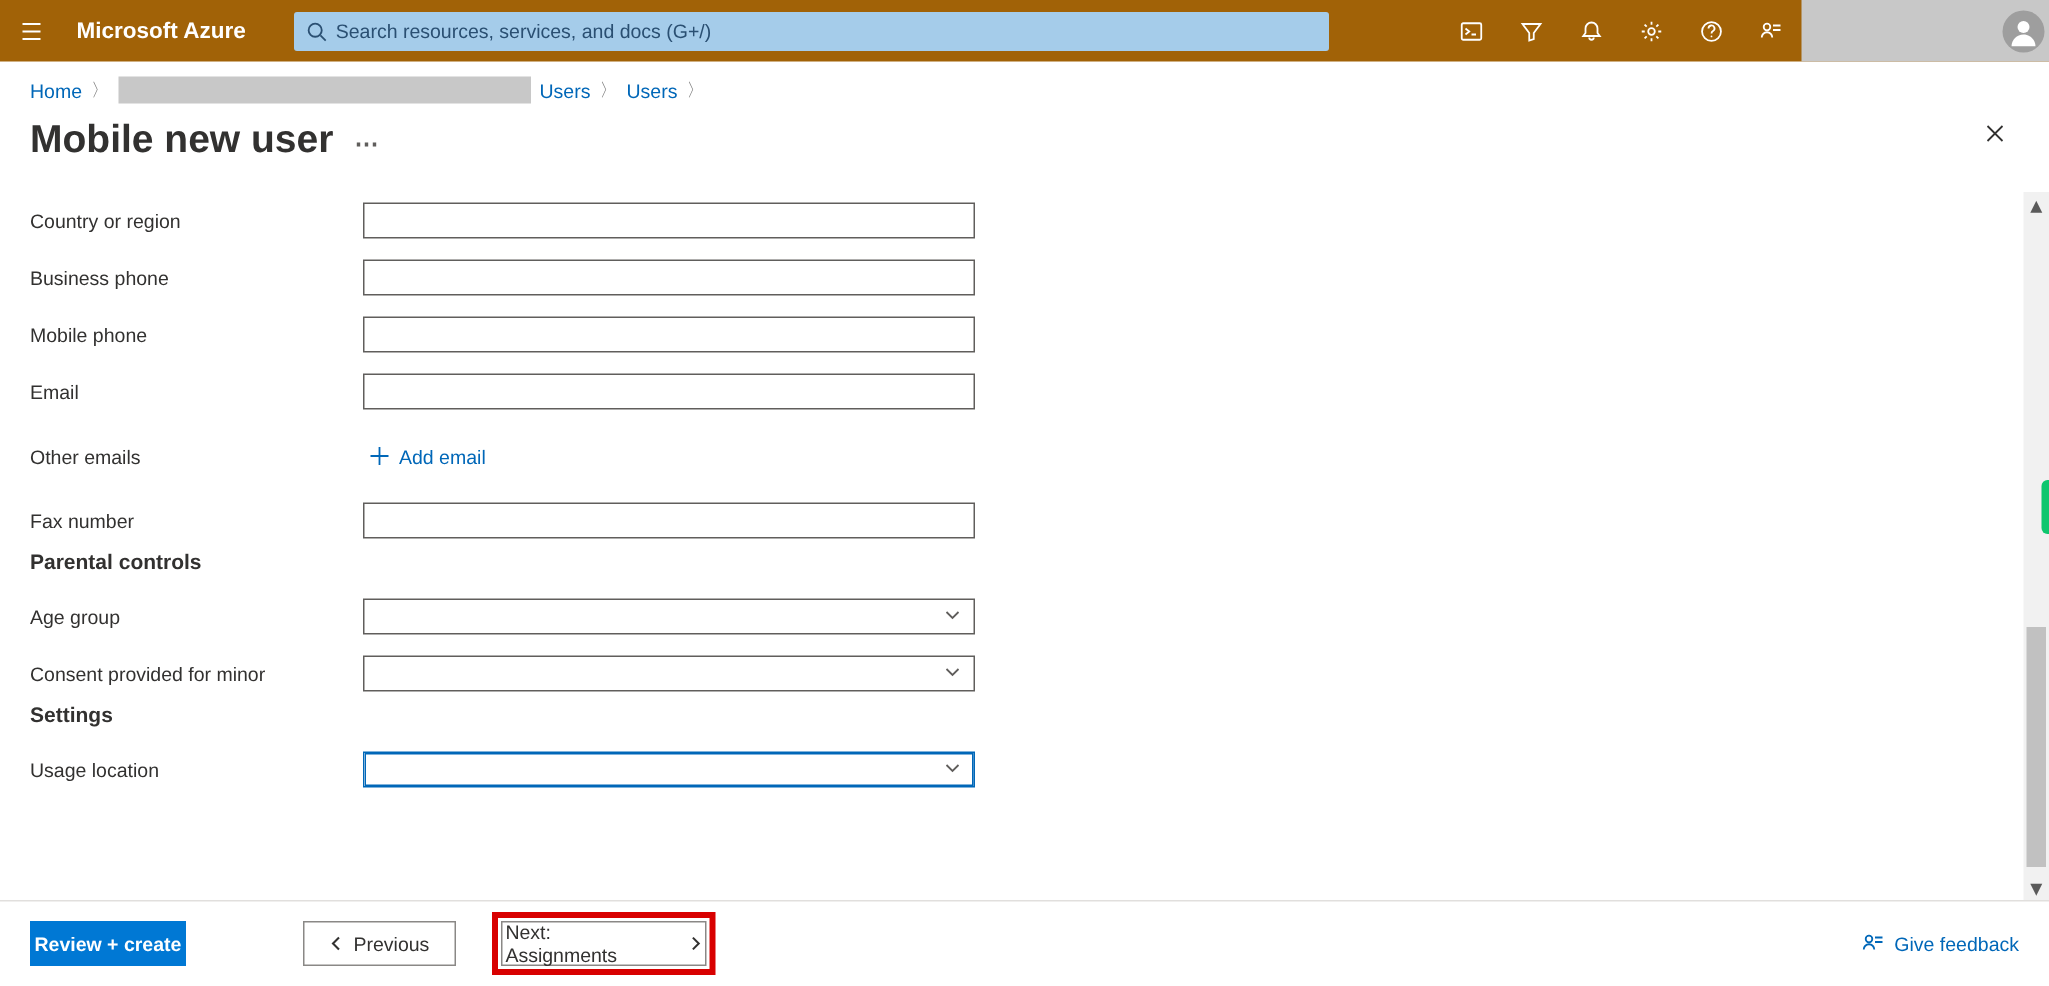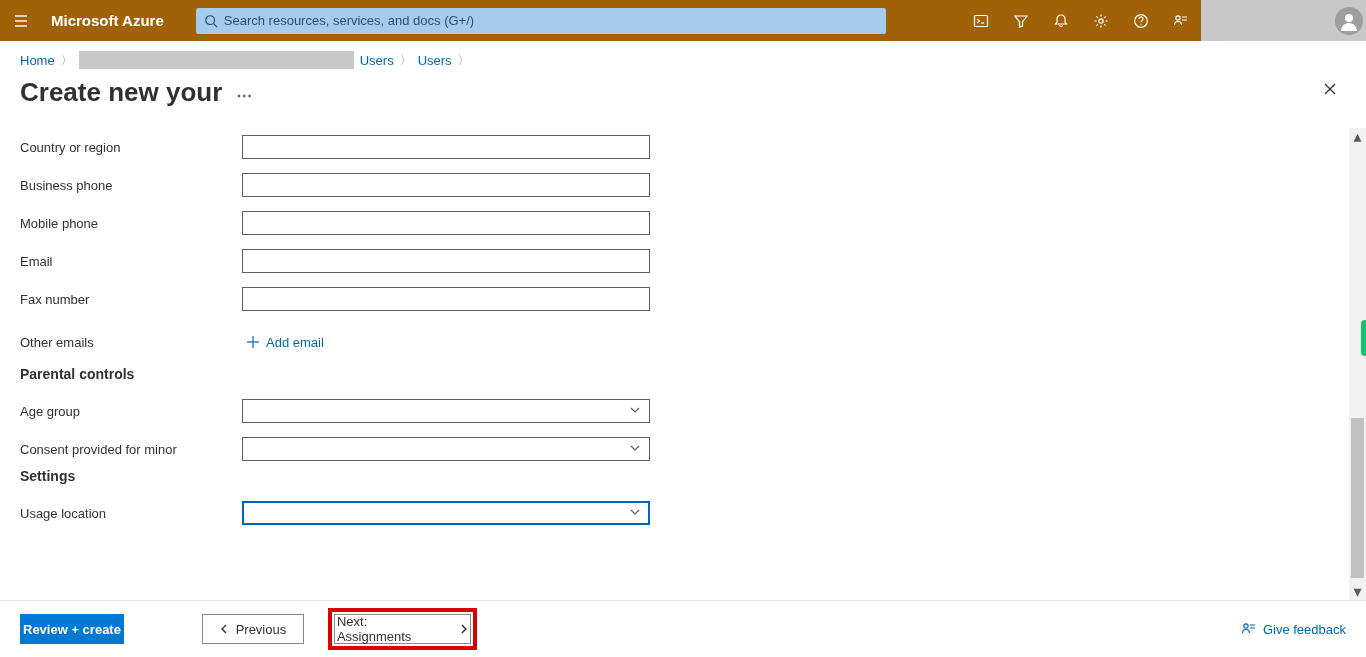--- a/index.html
+++ b/index.html
@@ -272,21 +272,21 @@
   <span class="crumb-sep">〉</span>
   <span class="crumb-redacted"></span>
   <span class="crumb-link" style="margin-left:6px">Users</span>
   <span class="crumb-sep">〉</span>
   <span class="crumb-link">Users</span>
   <span class="crumb-sep">〉</span>
 </div>
 
 <div class="page-header">
   <div class="page-title-row">
-    <div class="page-title">Create new your</div>
+    <div class="page-title">Mobile new user</div>
     <div class="page-more">⋯</div>
   </div>
   <div class="close-x">
     <svg viewBox="0 0 16 16" stroke="currentColor" stroke-width="1.2" fill="none">
         <line x1="3" y1="3" x2="13" y2="13"></line>
         <line x1="13" y1="3" x2="3" y2="13"></line>
       </svg>
   </div>
 </div>
 
@@ -302,41 +302,41 @@
     <div class="form-control-wrap"><input class="txt" value="" style=""></div>
   </div>
 
   <div class="form-row">
     <div class="form-label">Mobile phone</div>
     <div class="form-control-wrap"><input class="txt" value="" style=""></div>
   </div>
 
   <div class="form-row">
     <div class="form-label">Email</div>
-    <div class="form-control-wrap"><input class="txt" value="" style=""></div>
-  </div>
-
-  <div class="form-row">
-    <div class="form-label">Fax number</div>
     <div class="form-control-wrap"><input class="txt" value="" style=""></div>
   </div>
 
   <div class="form-row tall">
     <div class="form-label">Other emails</div>
     <div class="form-control-wrap">
       <span class="add-email-btn">
         <svg viewBox="0 0 14 14" stroke="#0067b8" stroke-width="1.2" fill="none">
             <line x1="7" y1="1" x2="7" y2="13"></line>
             <line x1="1" y1="7" x2="13" y2="7"></line>
           </svg>
         <span>Add email</span>
       </span>
     </div>
   </div>
 
+  <div class="form-row">
+    <div class="form-label">Fax number</div>
+    <div class="form-control-wrap"><input class="txt" value="" style=""></div>
+  </div>
+
   <div class="section-head">Parental controls</div>
 
   <div class="form-row">
     <div class="form-label">Age group</div>
     <div class="form-control-wrap">
       <div class="sel">
         <span></span>
         <svg class="chev" viewBox="0 0 12 12" fill="none" stroke="currentColor" stroke-width="1.2">
             <polyline points="2 4 6 8 10 4"></polyline>
           </svg>

